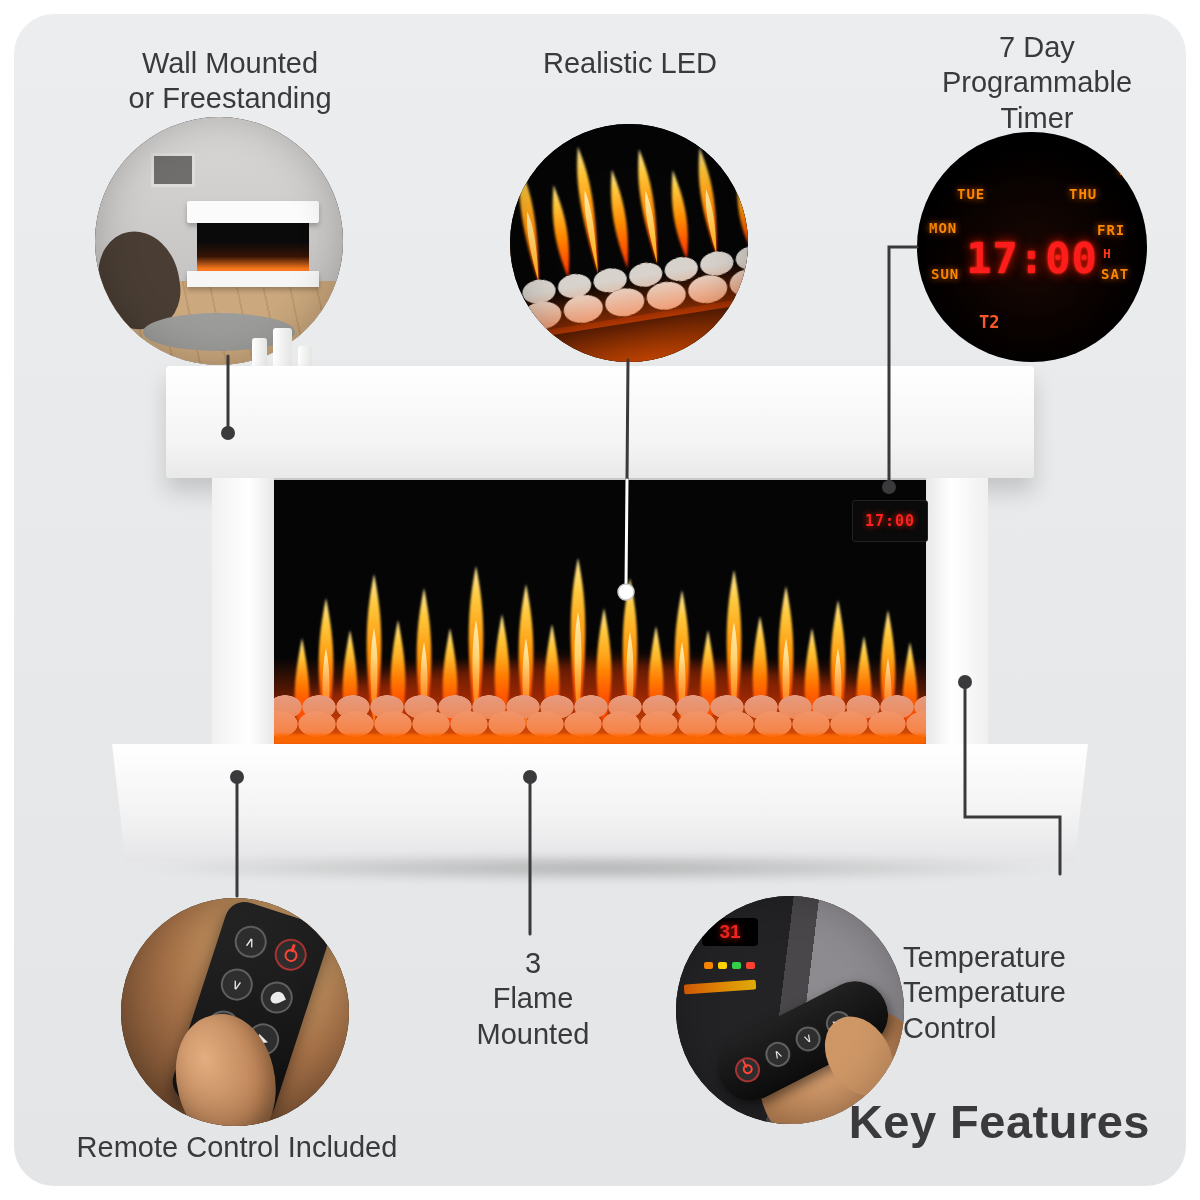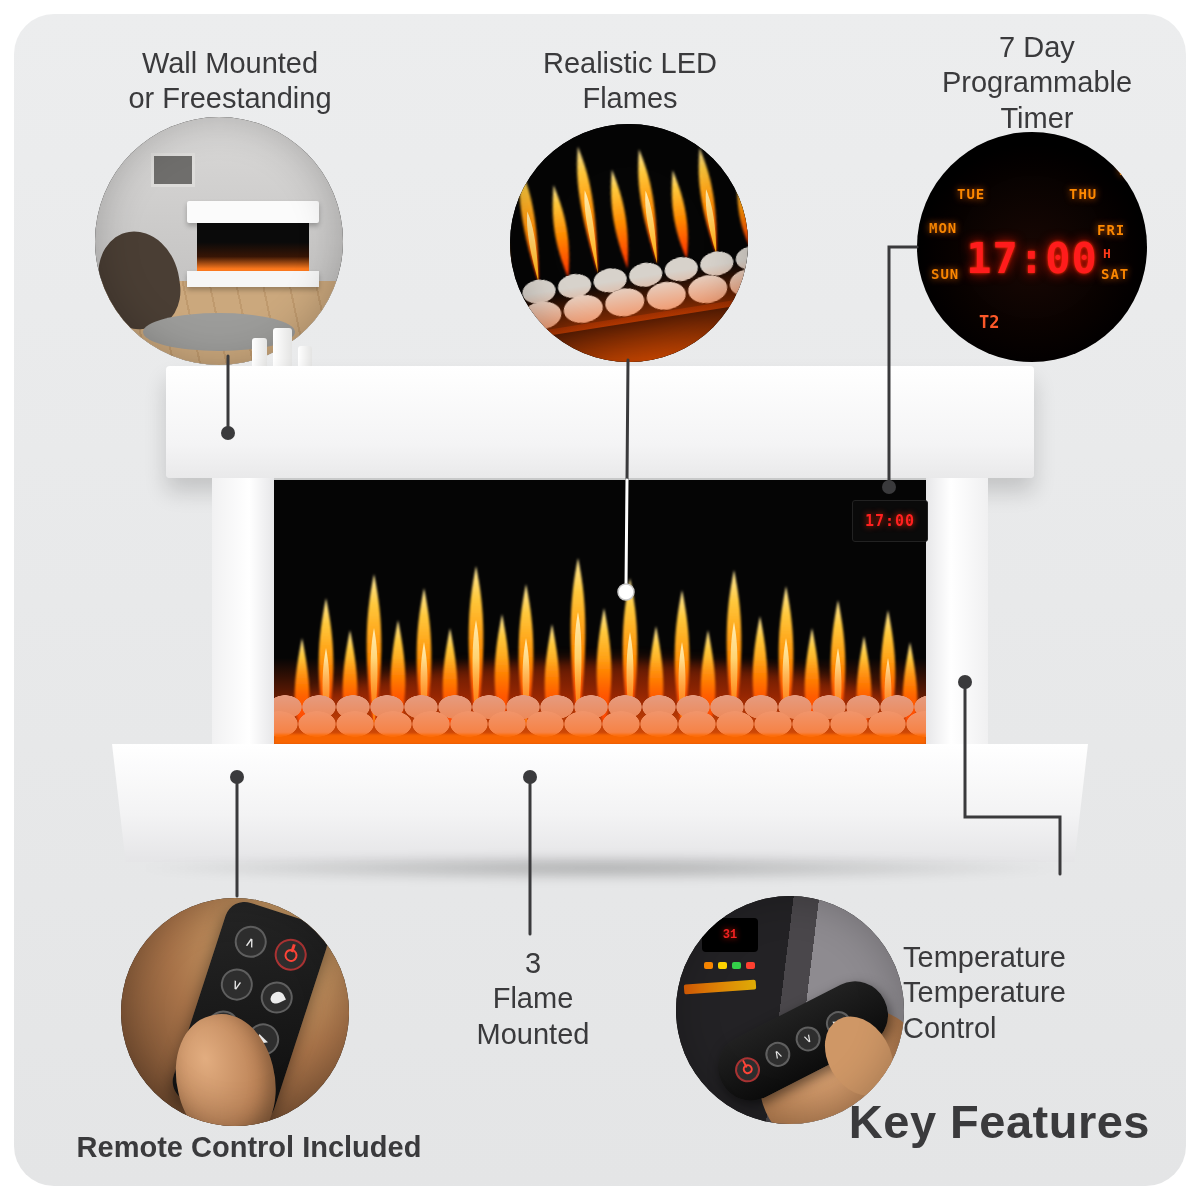--- a/index.html
+++ b/index.html
@@ -63,22 +63,22 @@
   .pwr-ic{width:13px;height:13px;border:2.5px solid #ff4538;border-radius:50%;position:relative;box-sizing:border-box;}
   .pwr-ic::before{content:"";position:absolute;left:50%;top:-7px;width:2.5px;height:8px;background:#ff4538;transform:translateX(-50%);}
   .pwr-ic--sm{width:10px;height:10px;border-width:2px;}
   .flame-ic{width:11px;height:14px;background:#ececec;border-radius:50% 0 50% 50%;transform:rotate(45deg);}
   .rc-thumb{position:absolute;left:56px;top:116px;width:98px;height:134px;
     background:radial-gradient(ellipse at 35% 30%,#e2ad80,#bb8256 60%,#9a6840);
     border-radius:50% 46% 52% 48%;transform:rotate(-14deg);
     box-shadow:inset -6px -10px 18px rgba(0,0,0,.25);}
   
   .tc-bg{position:absolute;inset:0;background:linear-gradient(97deg,#232225 0 46%,#4a474b 46% 56%,#8e8b90 56% 100%);}
-  .tc-display{position:absolute;left:26px;top:22px;width:56px;height:34px;background:#000;border-radius:4px;
-    color:#ff2424;font-family:Liberation Mono, monospace;font-weight:bold;font-size:12px;
+  .tc-display{position:absolute;left:26px;top:22px;width:56px;height:28px;background:#000;border-radius:4px;
+    color:#ff2424;font-family:Liberation Sans, sans-serif;font-weight:bold;font-size:19px;
     display:flex;align-items:center;justify-content:center;text-shadow:0 0 6px rgba(255,40,0,.9);}
   .tc-lights{position:absolute;left:28px;top:66px;display:flex;gap:5px;}
   .tc-lights span{width:9px;height:7px;border-radius:2px;display:block;}
   .tc-strip{position:absolute;left:8px;top:86px;width:72px;height:10px;border-radius:2px;
     background:linear-gradient(90deg,#ff6a00,#ffc400);opacity:.85;transform:rotate(-4deg);}
   .tc-hand{position:absolute;left:84px;top:110px;width:172px;height:152px;
     background:radial-gradient(ellipse at 40% 35%,#d9a273,#b07a4e 55%,#8a5c3a);
     border-radius:48% 52% 46% 54%;transform:rotate(-18deg);}
   .tc-remote{position:absolute;left:36px;top:112px;width:182px;height:66px;
     background:linear-gradient(#212121,#0c0c0c);border-radius:32px;transform:rotate(-27deg);
@@ -122,38 +122,37 @@
 
 <div class="stage">
   <div class="card"></div>
 
   <div class="cap" style="left:58px;top:46px;width:344px;">
     <div>Wall Mounted</div>
     <div>or Freestanding</div>
   </div>
   <div class="cap" style="left:460px;top:46px;width:340px;">
     <div>Realistic LED</div>
-    <div>Flames</div>
   </div>
   <div class="cap" style="left:872px;top:30px;width:330px;">
     <div>7 Day</div>
     <div>Programmable</div>
     <div>Timer</div>
   </div>
   <div class="cap" style="left:433px;top:946px;width:200px;">
     <div>3</div>
     <div>Flame</div>
     <div>Mounted</div>
   </div>
   <div class="cap cap--left" style="left:903px;top:940px;width:270px;">
     <div>Temperature</div>
     <div>Temperature</div>
     <div>Control</div>
   </div>
-  <div class="cap" style="left:34px;top:1130px;width:430px;font-weight:bold;">
+  <div class="cap" style="left:22px;top:1130px;width:430px;">
     <div>Remote Control Included</div>
   </div>
   <div class="title" style="left:760px;top:1094px;width:390px;">Key Features</div>
 
   <div class="circle" style="left:95px;top:117px;width:248px;height:248px;">
     <div class="room-wall"></div>
     <div class="room-floor"></div>
     <div class="room-frame"></div>
     <div class="room-chair"></div>
     <div class="room-rug"></div>

